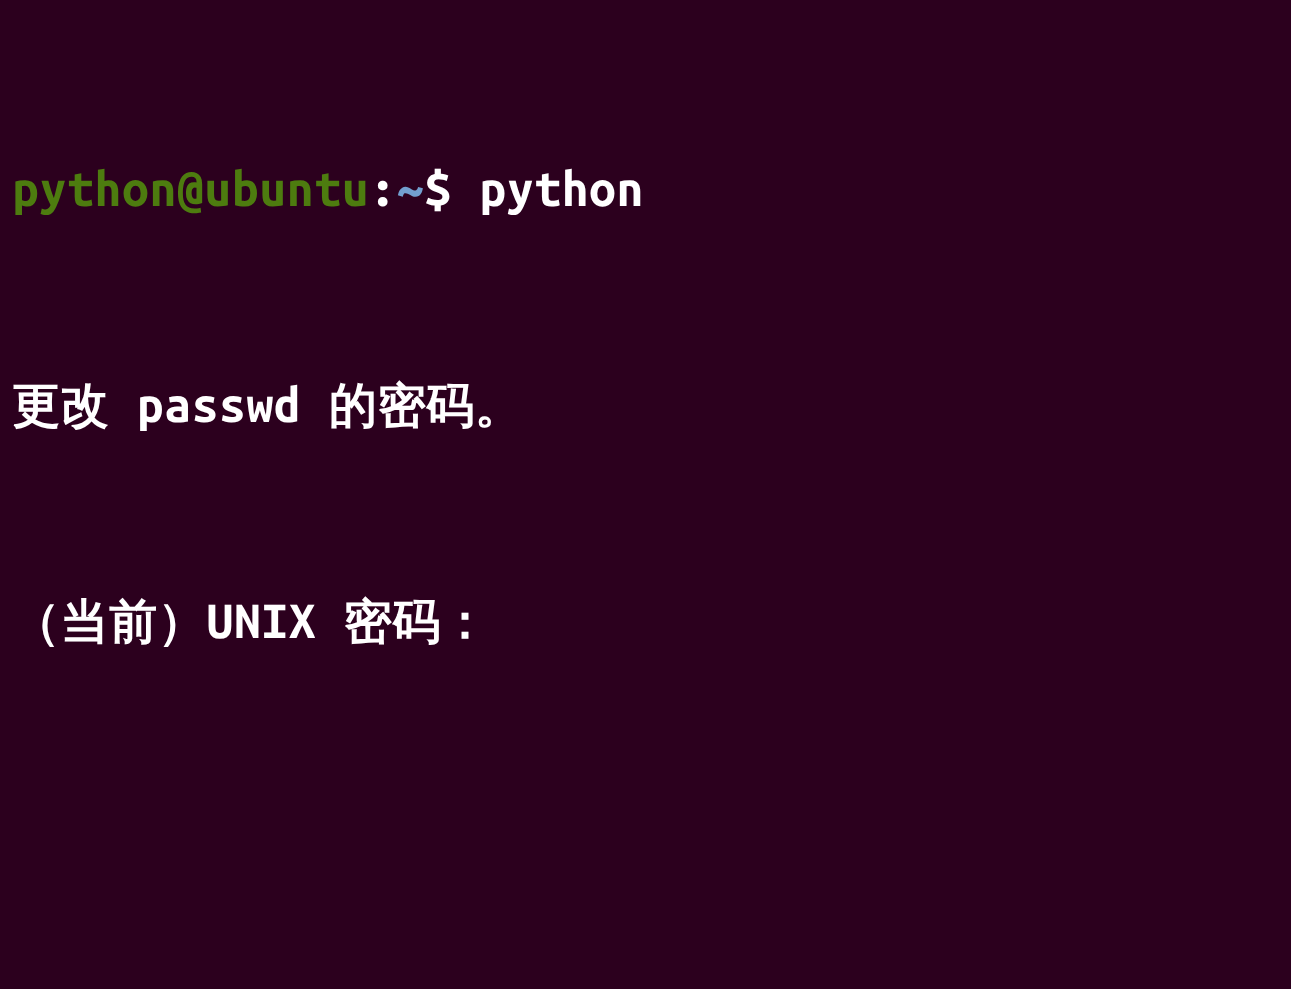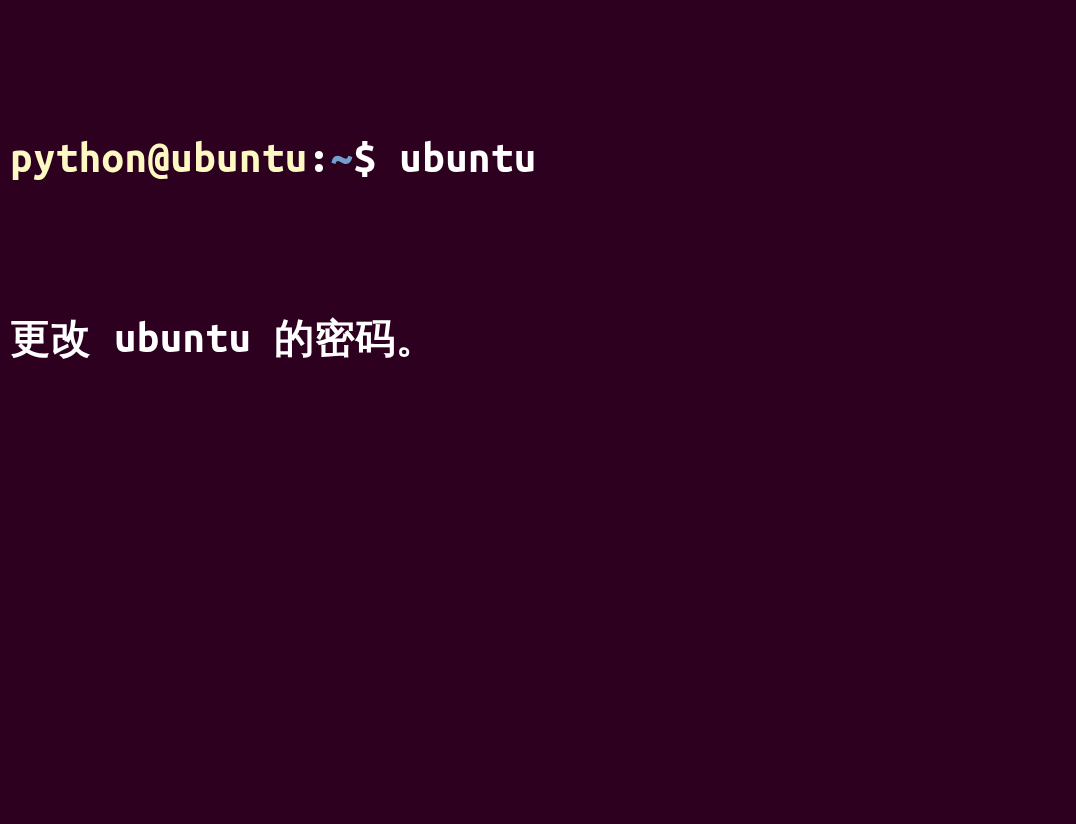--- a/index.html
+++ b/index.html
@@ -17,21 +17,21 @@
       color: #ffffff;
       width: 1076px;
       height: 824px;
       overflow: hidden;
       letter-spacing: 0.5px;
     }
     .terminal {
       white-space: pre-wrap;
     }
     .user-host {
-      color: #fef9c3;
+      color: #4d7c0f;
     }
     .colon {
       color: #ffffff;
     }
     .path {
       color: #729fcf;
     }
     .dollar {
       color: #ffffff;
     }
@@ -42,22 +42,23 @@
       color: #ffffff;
     }
     .line {
       display: block;
     }
   </style>
 </head>
 <body>
 
 <div class="terminal">
-  <span class="line"><span class="user-host">python@ubuntu</span><span class="colon">:</span><span class="path">~</span><span class="dollar">$</span> <span class="command">ubuntu</span></span>
-  <span class="line output">更改 ubuntu 的密码。</span>
+  <span class="line"><span class="user-host">python@ubuntu</span><span class="colon">:</span><span class="path">~</span><span class="dollar">$</span> <span class="command">python</span></span>
+  <span class="line output">更改 passwd 的密码。</span>
+  <span class="line output">（当前）UNIX 密码：</span>
   
   
   
   
   
   
   
   
   
 </div>

